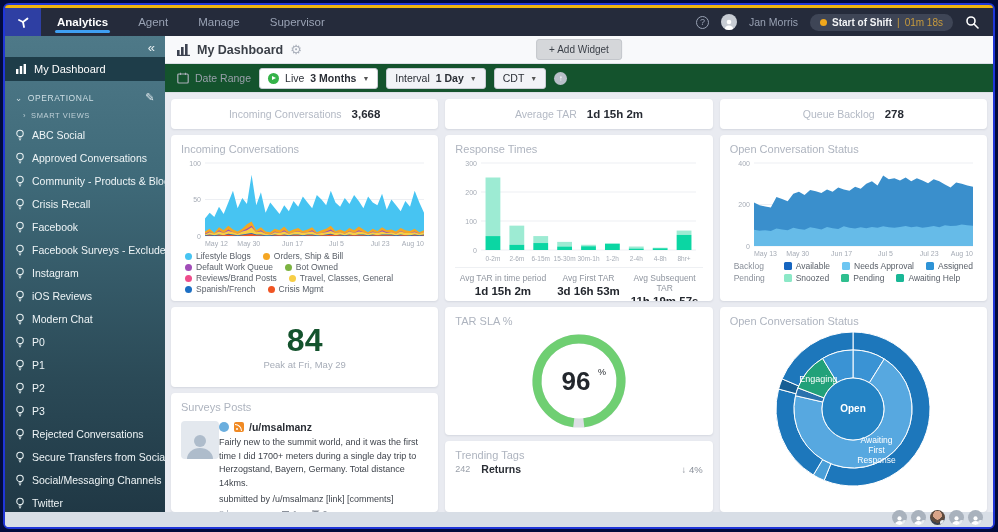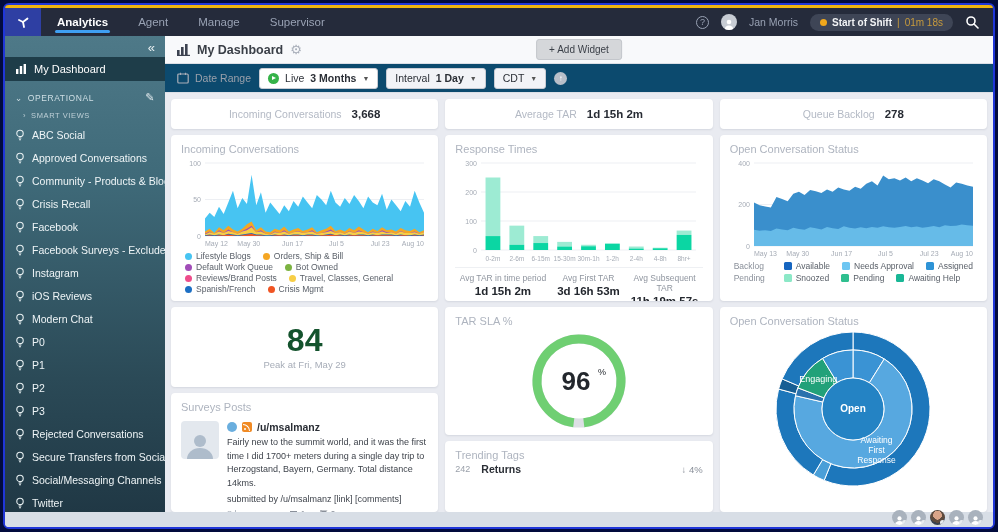--- a/index.html
+++ b/index.html
@@ -35,21 +35,21 @@
   .side-sub{padding:3px 10px 3px 18px;font-size:7.5px;letter-spacing:.6px;color:#bed0d7;display:flex;gap:5px;align-items:center;}
   .side-item{display:flex;align-items:center;gap:7px;padding:5.5px 10px;font-size:10.5px;color:#eef4f6;cursor:pointer;white-space:nowrap;overflow:hidden;}
   .side-item svg{flex:0 0 auto;}
   
   .main{flex:1;display:flex;flex-direction:column;overflow:hidden;background:#e9ebf1;}
   .main-header{height:27px;background:#f8f9fb;display:flex;align-items:center;padding:0 12px;position:relative;flex:0 0 auto;}
   .mh-title{display:flex;align-items:center;gap:7px;font-size:12.5px;color:#3a3f47;font-weight:bold;}
   .gear{color:#a9afba;font-size:13px;cursor:pointer;font-weight:normal;}
   .add-widget{position:absolute;left:50%;transform:translateX(-50%);background:#d5d7da;border:1px solid #c3c6cb;
               border-radius:3px;font-size:10px;color:#3a3f47;padding:4px 12px;cursor:pointer;}
-  .datebar{height:30px;background:#0c4a6e;border-top:1px solid #dcdfe6;border-bottom:1px solid #dcdfe6;
+  .datebar{height:30px;background:#14532d;border-top:1px solid #dcdfe6;border-bottom:1px solid #dcdfe6;
            display:flex;align-items:center;gap:8px;padding:0 12px;flex:0 0 auto;}
   .dr-label{color:#9aa0ab;font-size:10.5px;display:flex;align-items:center;gap:6px;}
   .dd{background:#fff;border:1px solid #c9ccd4;border-radius:3px;height:21px;display:flex;align-items:center;gap:6px;
       padding:0 8px;font-size:10.5px;color:#2b2f36;cursor:pointer;}
   .dd.gray{background:#f2f3f7;}
   .chev{font-size:7px;color:#555;}
   .live-dot{width:11px;height:11px;border-radius:50%;background:#35b349;display:flex;align-items:center;justify-content:center;}
   .live-dot:after{content:"";border-left:4px solid #fff;border-top:2.5px solid transparent;border-bottom:2.5px solid transparent;margin-left:1px;}
   .hist-ic{width:13px;height:13px;border-radius:50%;background:#b9bfc9;color:#fff;font-size:8px;display:flex;align-items:center;justify-content:center;cursor:pointer;}
   .content{flex:1;padding:6px 6px 0;overflow:hidden;display:flex;flex-direction:column;gap:6px;}
@@ -68,21 +68,21 @@
   .lg-row{display:flex;align-items:center;gap:12px;font-size:8.5px;color:#8a909a;padding:2px 4px 0;}
   .stats{display:flex;border-top:1px solid #eef0f3;padding-top:5px;margin-top:2px;}
   .stat{flex:1;text-align:center;}
   .stat-label{color:#8f959f;font-size:8.5px;}
   .stat-value{color:#23272e;font-size:11.5px;font-weight:bold;margin-top:2px;}
   .col{display:flex;flex-direction:column;gap:6px;min-height:0;}
   .peak-card{height:80px;display:flex;flex-direction:column;align-items:center;justify-content:center;flex:0 0 auto;}
   .peak-num{font-size:32px;font-weight:600;color:#14532d;line-height:1;}
   .peak-cap{font-size:9.5px;color:#a7adb8;margin-top:3px;}
   .posts-card{flex:1;padding:8px 10px;overflow:hidden;min-height:0;}
-  .post{display:flex;gap:8px;margin-top:8px;}
+  .post{display:flex;margin-top:8px;}
   .post-avatar{width:38px;height:38px;border-radius:4px;background:#e3e8ee;flex:0 0 auto;display:flex;align-items:flex-end;justify-content:center;overflow:hidden;}
   .post-body{flex:1;min-width:0;}
   .post-head{display:flex;align-items:center;gap:5px;font-size:10.5px;font-weight:bold;color:#2b2f36;cursor:pointer;}
   .src-circle{width:10px;height:10px;border-radius:50%;background:#6aaede;}
   .rss{width:10px;height:10px;border-radius:2px;background:#f08a24;position:relative;}
   .rss:after{content:"";position:absolute;left:2px;bottom:2px;width:2px;height:2px;background:#fff;border-radius:50%;}
   .rss:before{content:"";position:absolute;left:1px;bottom:1px;width:6px;height:6px;border:1.2px solid #fff;border-left:none;border-bottom:none;border-radius:0 7px 0 0;}
   .post-text{font-size:9px;color:#3f444c;line-height:1.5;margin-top:3px;}
   .post-sub{font-size:9px;color:#3f444c;margin-top:4px;}
   .post-meta{display:flex;align-items:center;gap:14px;font-size:9px;color:#a6acb6;margin-top:5px;}

